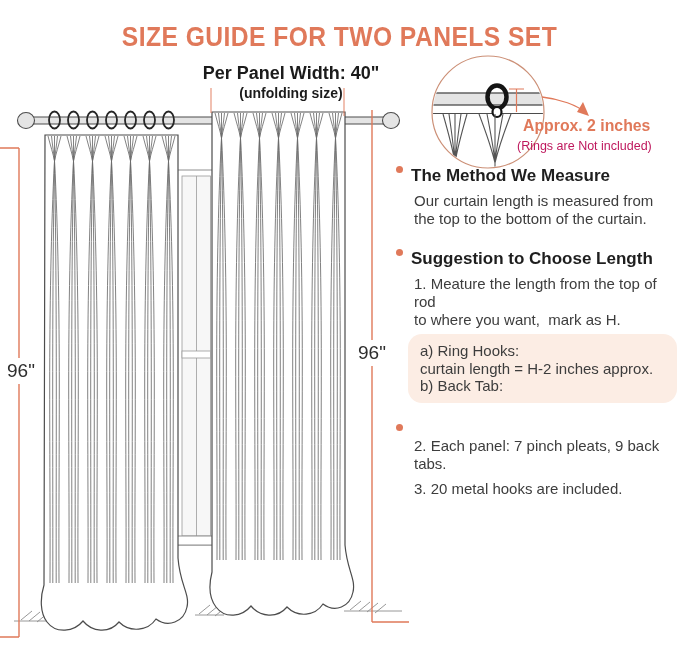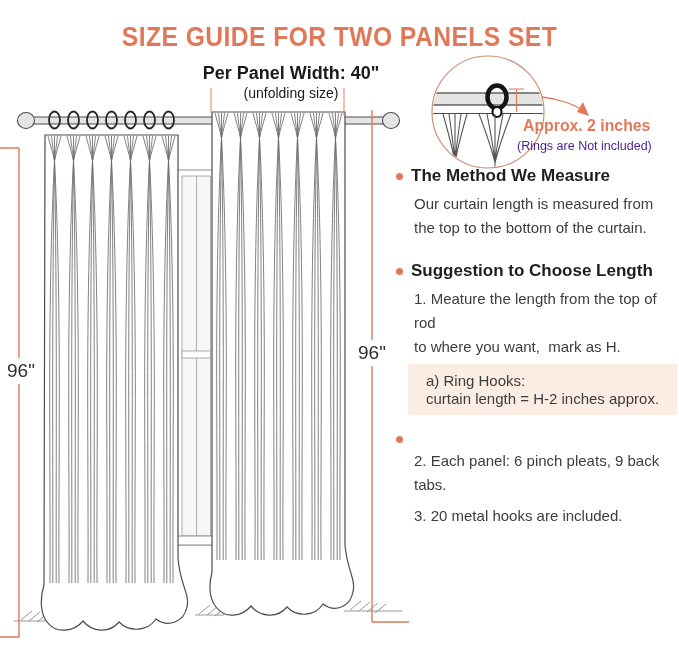--- a/index.html
+++ b/index.html
@@ -16,52 +16,52 @@
     position:absolute; left:0; top:2px; width:679px; text-align:center;
     font-size:28px; font-weight:bold; color:var(--accent);
     letter-spacing:0.5px; transform:scaleX(0.88); transform-origin:center;
     white-space:nowrap;
   }
   .panel-width {
     position:absolute; left:200px; top:64px; width:182px; text-align:center;
     color:#1b1b1b; line-height:1.1;
   }
   .panel-width .main { font-size:18px; font-weight:bold; white-space:nowrap; }
-  .panel-width .sub  { font-size:14px; font-weight:normal; margin-top:2px; }
+  .panel-width .sub  { font-size:14px; font-weight:bold; margin-top:2px; }
 
   .len-label {
     position:absolute; background:#fff; text-align:center;
     font-size:19px; color:#2e2e2e; padding:2px 0;
   }
   .len-left  { left:3px;  top:358px; width:36px; }
   .len-right { left:353px; top:340px; width:38px; }
 
   .approx {
     position:absolute; left:523px; top:116px; width:156px;
     font-size:17px; font-weight:bold; color:var(--accent);
     transform:scaleX(0.93); transform-origin:left; white-space:nowrap;
   }
   .rings-note {
     position:absolute; left:517px; top:139px; width:162px;
-    font-size:12.5px; color:#4c1d95; white-space:nowrap;
+    font-size:12.5px; color:#be185d; white-space:nowrap;
   }
 
   .col {
     position:absolute; left:396px; top:166px; width:281px;
     font-size:15px; color:var(--body);
   }
   .col section { margin:0 0 21px 0; }
-  .head { display:flex; align-items:center; gap:8px; margin:0 0 6px 0; }
+  .head { display:flex; align-items:flex-start; gap:8px; margin:0 0 6px 0; }
   .bullet { width:7px; height:7px; border-radius:50%; background:var(--accent); flex:0 0 auto; }
   .head h3 { margin:0; font-size:17px; font-weight:bold; color:var(--ink); line-height:20px; }
-  .col p { margin:0 0 5px 18px; line-height:24px; white-space:pre-line; }
+  .col p { margin:0 0 5px 18px; line-height:18px; white-space:pre-line; }
   .sec-note p { margin-bottom:7px; }
   .notebox {
-    margin:4px 0 0 12px; background:#fcede4; border-radius:2px;
-    padding:8px 10px 8px 18px;
+    margin:4px 0 0 12px; background:#fcede4; border-radius:14px;
+    padding:8px 10px 8px 12px;
   }
   .notebox div { line-height:17.5px; white-space:pre-line; }
 </style>
 </head>
 <body>
 
 <svg class="diagram" width="679" height="652" viewBox="0 0 679 652">
   <defs>
     <g id="pleat" fill="none" stroke="#6b6b6b" stroke-width="0.85">
       <path d="M-6.5 1 C-4 11 -1.5 18 0 26"></path>
@@ -187,24 +187,25 @@
   <section>
     <div class="head">
       <span class="bullet"></span>
       <h3>Suggestion to Choose Length</h3>
     </div>
     <p>1. Meature the length from the top of rod
 to where you want, &nbsp;mark as H.</p>
     <div class="notebox">
       <div>a) Ring Hooks:</div>
       <div>curtain length = H-2 inches approx.</div>
+      <div>b) Back Tab:</div>
     </div>
   </section>
 
   <section class="sec-note">
     <div class="head">
       <span class="bullet"></span>
     </div>
-    <p>2. Each panel: 6 pinch pleats, 9 back tabs.</p>
+    <p>2. Each panel: 7 pinch pleats, 9 back tabs.</p>
     <p>3. 20 metal hooks are included.</p>
 
   </section>
 </div>
 
 </body></html>

